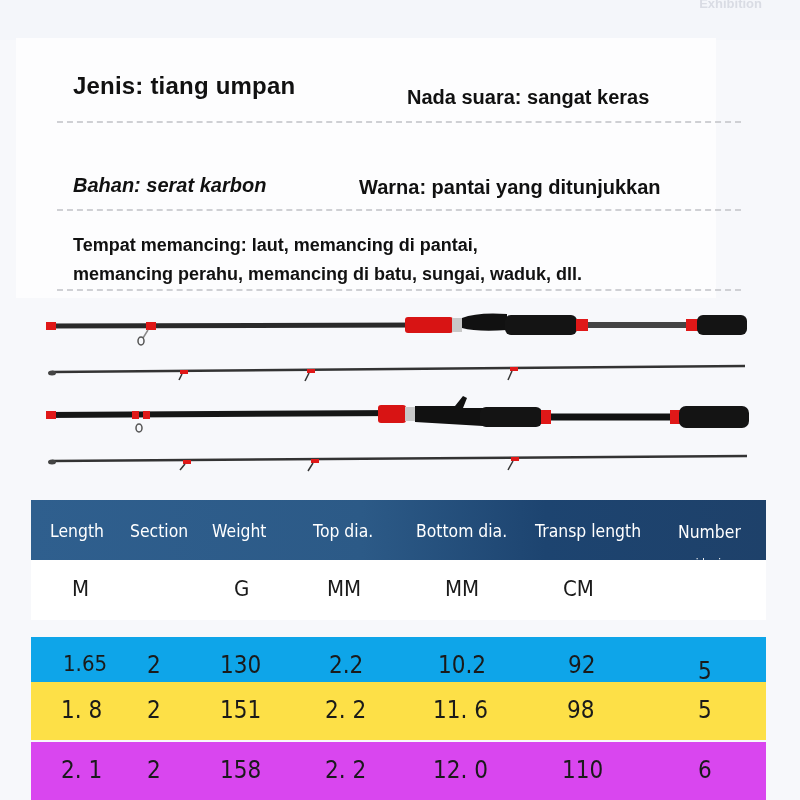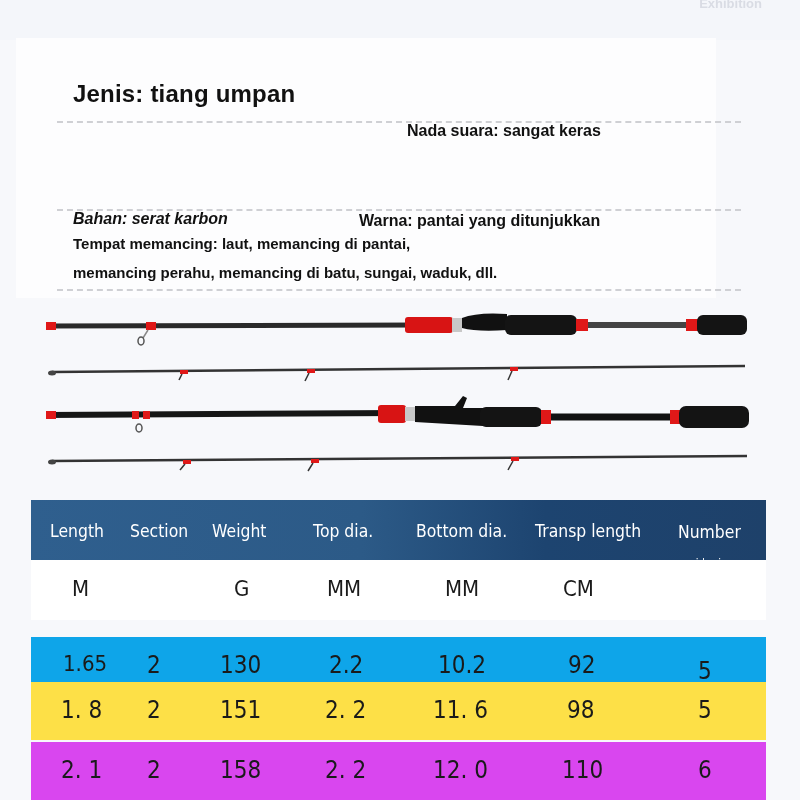--- a/index.html
+++ b/index.html
@@ -18,22 +18,22 @@
     background: #f4f6fa;
   }
   .panel {
     position: absolute; left: 16px; top: 38px; width: 700px; height: 260px;
     background: #fdfdfe;
   }
   .spec {
     position: absolute; font-weight: bold; color: #111; white-space: nowrap;
   }
   .spec.big { font-size: 24px; letter-spacing: 0.2px; }
-  .spec.mid { font-size: 16px; margin-top: 36px; }
-  .spec.small { font-size: 15px; }
+  .spec.mid { font-size: 20px; }
+  .spec.small { font-size: 18px; }
   .dash {
     position: absolute; left: 57px; width: 684px; height: 0;
     border-top: 2px dashed #cfd0d4;
   }
   .rods { position: absolute; left: 0; top: 300px; width: 800px; height: 180px; }
   .table-wrap { position: absolute; left: 31px; top: 500px; width: 735px; }
   .thead {
     position: absolute; left: 0; top: 0; width: 735px; height: 75px;
     background: linear-gradient(90deg, #2f5f8e 0%, #2c5a87 45%, #1d4470 70%, #1e416a 100%);
     color: #fff;
@@ -58,21 +58,21 @@
   .data-row .cell { top: 14px; }
 </style>
 </head>
 <body>
 
 <div class="top-band"></div>
 <div class="watermark">Exhibition</div>
 
 <div class="panel"></div>
 
-<div class="spec big" style="left:73px; top:80px;">Jenis: tiang umpan</div>
+<div class="spec big" style="left:73px; top:72px;">Jenis: tiang umpan</div>
 <div class="spec mid" style="left:407px; top:86px;">Nada suara: sangat keras</div>
 <div class="dash" style="top:121px;"></div>
 
 <div class="spec mid" style="left:73px; top:174px;font-style:italic;">Bahan: serat karbon</div>
 <div class="spec mid" style="left:359px; top:176px;">Warna: pantai yang ditunjukkan</div>
 <div class="dash" style="top:209px;"></div>
 
 <div class="spec small" style="left:73px; top:235px;">Tempat memancing: laut, memancing di pantai,</div>
 <div class="spec small" style="left:73px; top:264px;">memancing perahu, memancing di batu, sungai, waduk, dll.</div>
 <div class="dash" style="top:289px;"></div>

